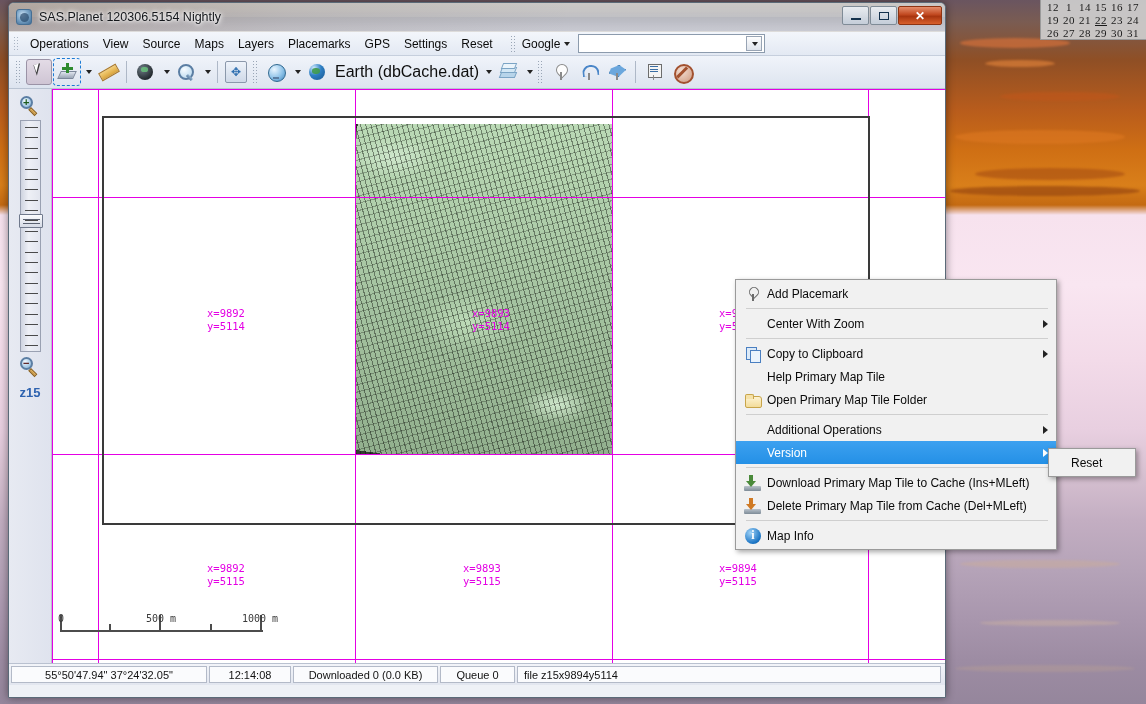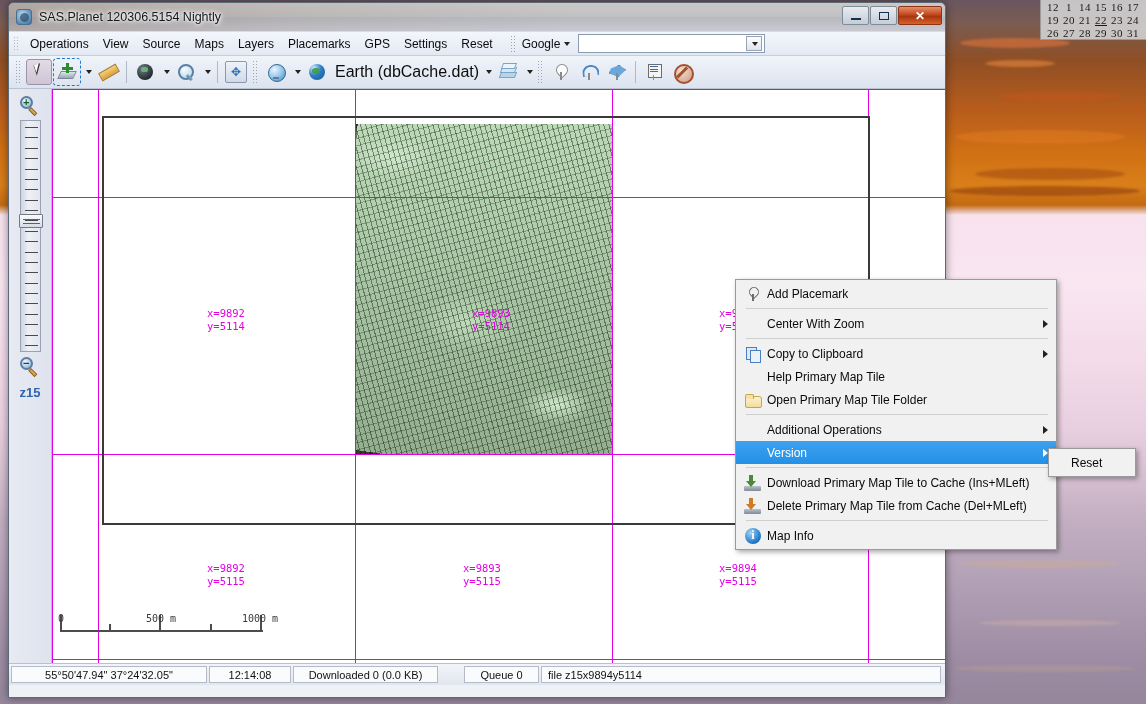--- a/index.html
+++ b/index.html
@@ -752,21 +752,21 @@
         <div class="sb-text" style="left:182px;">1000 m</div>
       </div>
 
     </div>
   </div>
 
   <div id="status-bar">
     <div class="status-cell" style="width:196px;justify-content:center;">55°50'47.94" 37°24'32.05"</div>
     <div class="status-cell" style="width:82px;justify-content:center;">12:14:08</div>
     <div class="status-cell" style="width:145px;justify-content:center;">Downloaded 0 (0.0 KB)</div>
-    <div class="status-cell" style="width:75px;justify-content:center;margin-left:24px;">Queue 0</div>
+    <div class="status-cell" style="width:75px;justify-content:center;">Queue 0</div>
     <div class="status-cell grow">file z15x9894y5114</div>
   </div>
 </div>
 
 <div id="context-menu">
   <div class="ctx-item">
     <span class="ctx-icon ico-placemark"></span>
     <span class="ctx-label">Add Placemark</span>
   </div>
   <div class="ctx-sep"></div>

